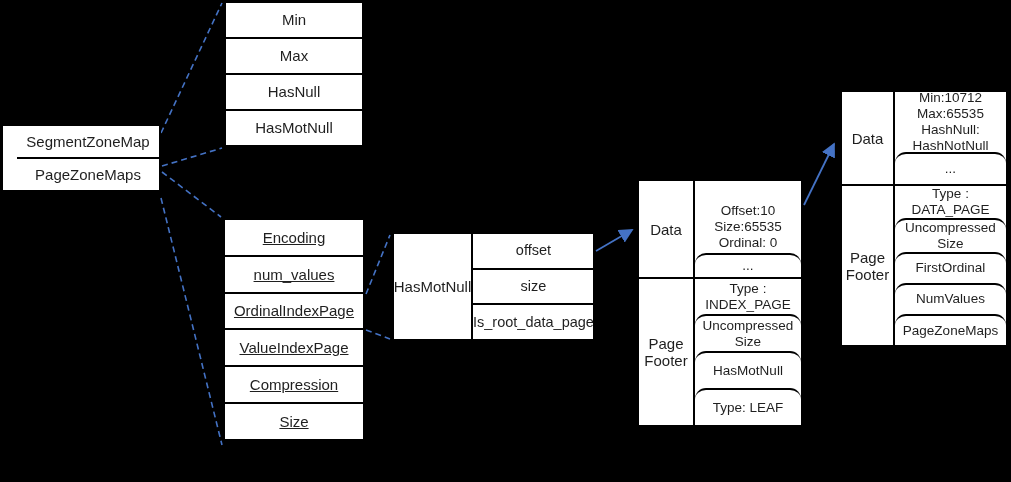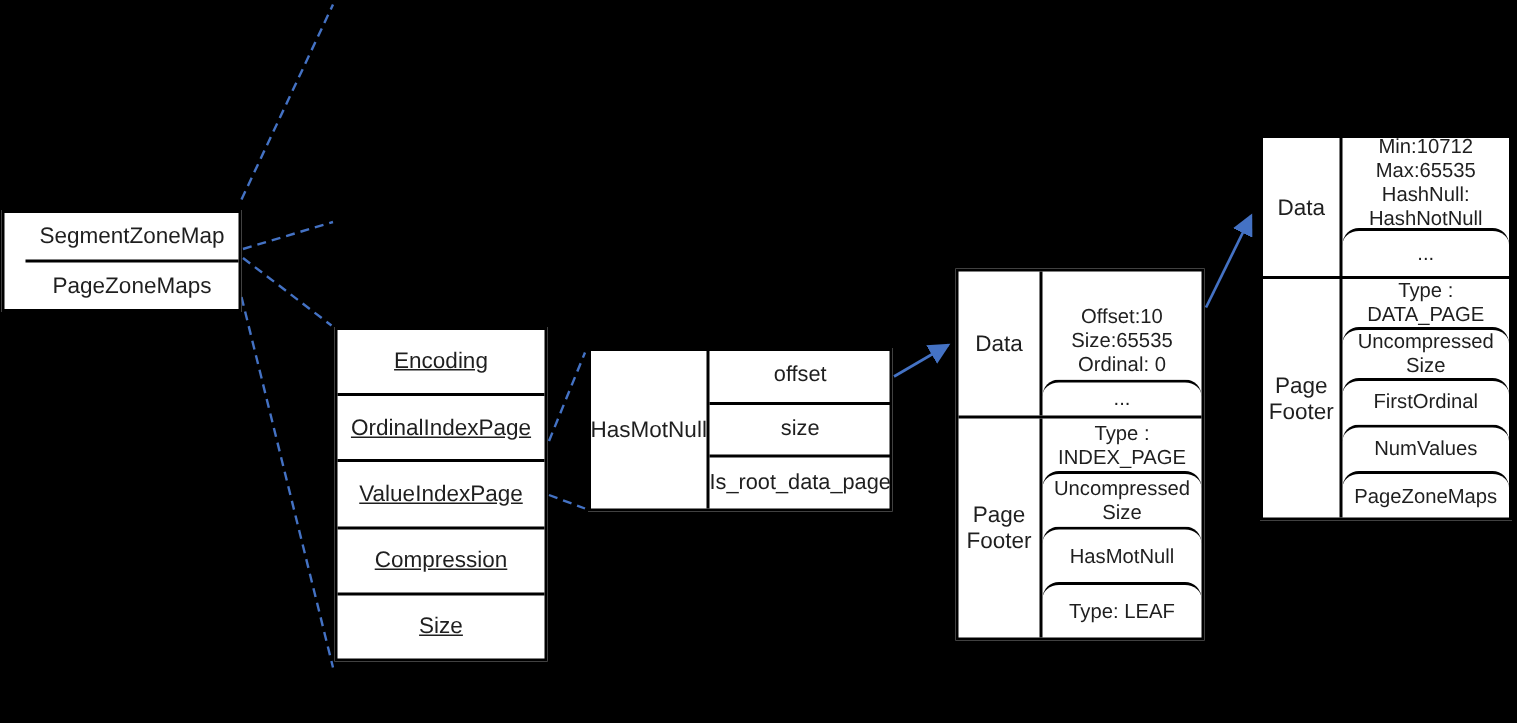--- a/index.html
+++ b/index.html
@@ -73,28 +73,35 @@
     <line x1="162" y1="172" x2="221" y2="217" stroke="#4472C4" stroke-width="1.6" stroke-dasharray="6,4"></line>
     <line x1="161" y1="198" x2="222" y2="445" stroke="#4472C4" stroke-width="1.6" stroke-dasharray="6,4"></line>
 
     <line x1="366" y1="294" x2="390" y2="235" stroke="#4472C4" stroke-width="1.6" stroke-dasharray="6,4"></line>
     <line x1="366" y1="330" x2="390" y2="339" stroke="#4472C4" stroke-width="1.6" stroke-dasharray="6,4"></line>
 
     <line x1="596" y1="251" x2="632" y2="230" stroke="#4472C4" stroke-width="1.8" marker-end="url(#arrow)"></line>
     <line x1="804" y1="205" x2="834" y2="144" stroke="#4472C4" stroke-width="1.8" marker-end="url(#arrow)"></line>
   </svg>
 
-  <div class="dbox" style="left:1px; top:140px; width:160px; height:68px;padding-left:14px;">
+  <div class="dbox" style="left:1px; top:124px; width:160px; height:68px;padding-left:14px;">
     <div class="row">SegmentZoneMap</div>
     <div class="row">PageZoneMaps</div>
   </div>
 
+  <div class="dbox" style="left:224px; top:1px; width:140px; height:146px;">
+    <div class="row">Min</div>
+    <div class="row">Max</div>
+    <div class="row">HasNull</div>
+    <div class="row">HasMotNull</div>
+  </div>
 
   <div class="dbox" style="left:223px; top:218px; width:142px; height:223px;text-decoration:underline;">
     <div class="row">Encoding</div>
+    <div class="row">num_values</div>
     <div class="row">OrdinalIndexPage</div>
     <div class="row">ValueIndexPage</div>
     <div class="row">Compression</div>
     <div class="row">Size</div>
   </div>
 
   <div class="dbox" style="left:392px; top:232px; width:203px; height:109px; flex-direction:row;">
     <div class="lbl" style="width:79px;">HasMotNull</div>
     <div class="cells">
       <div class="row" style="font-size:14.5px">offset</div>

